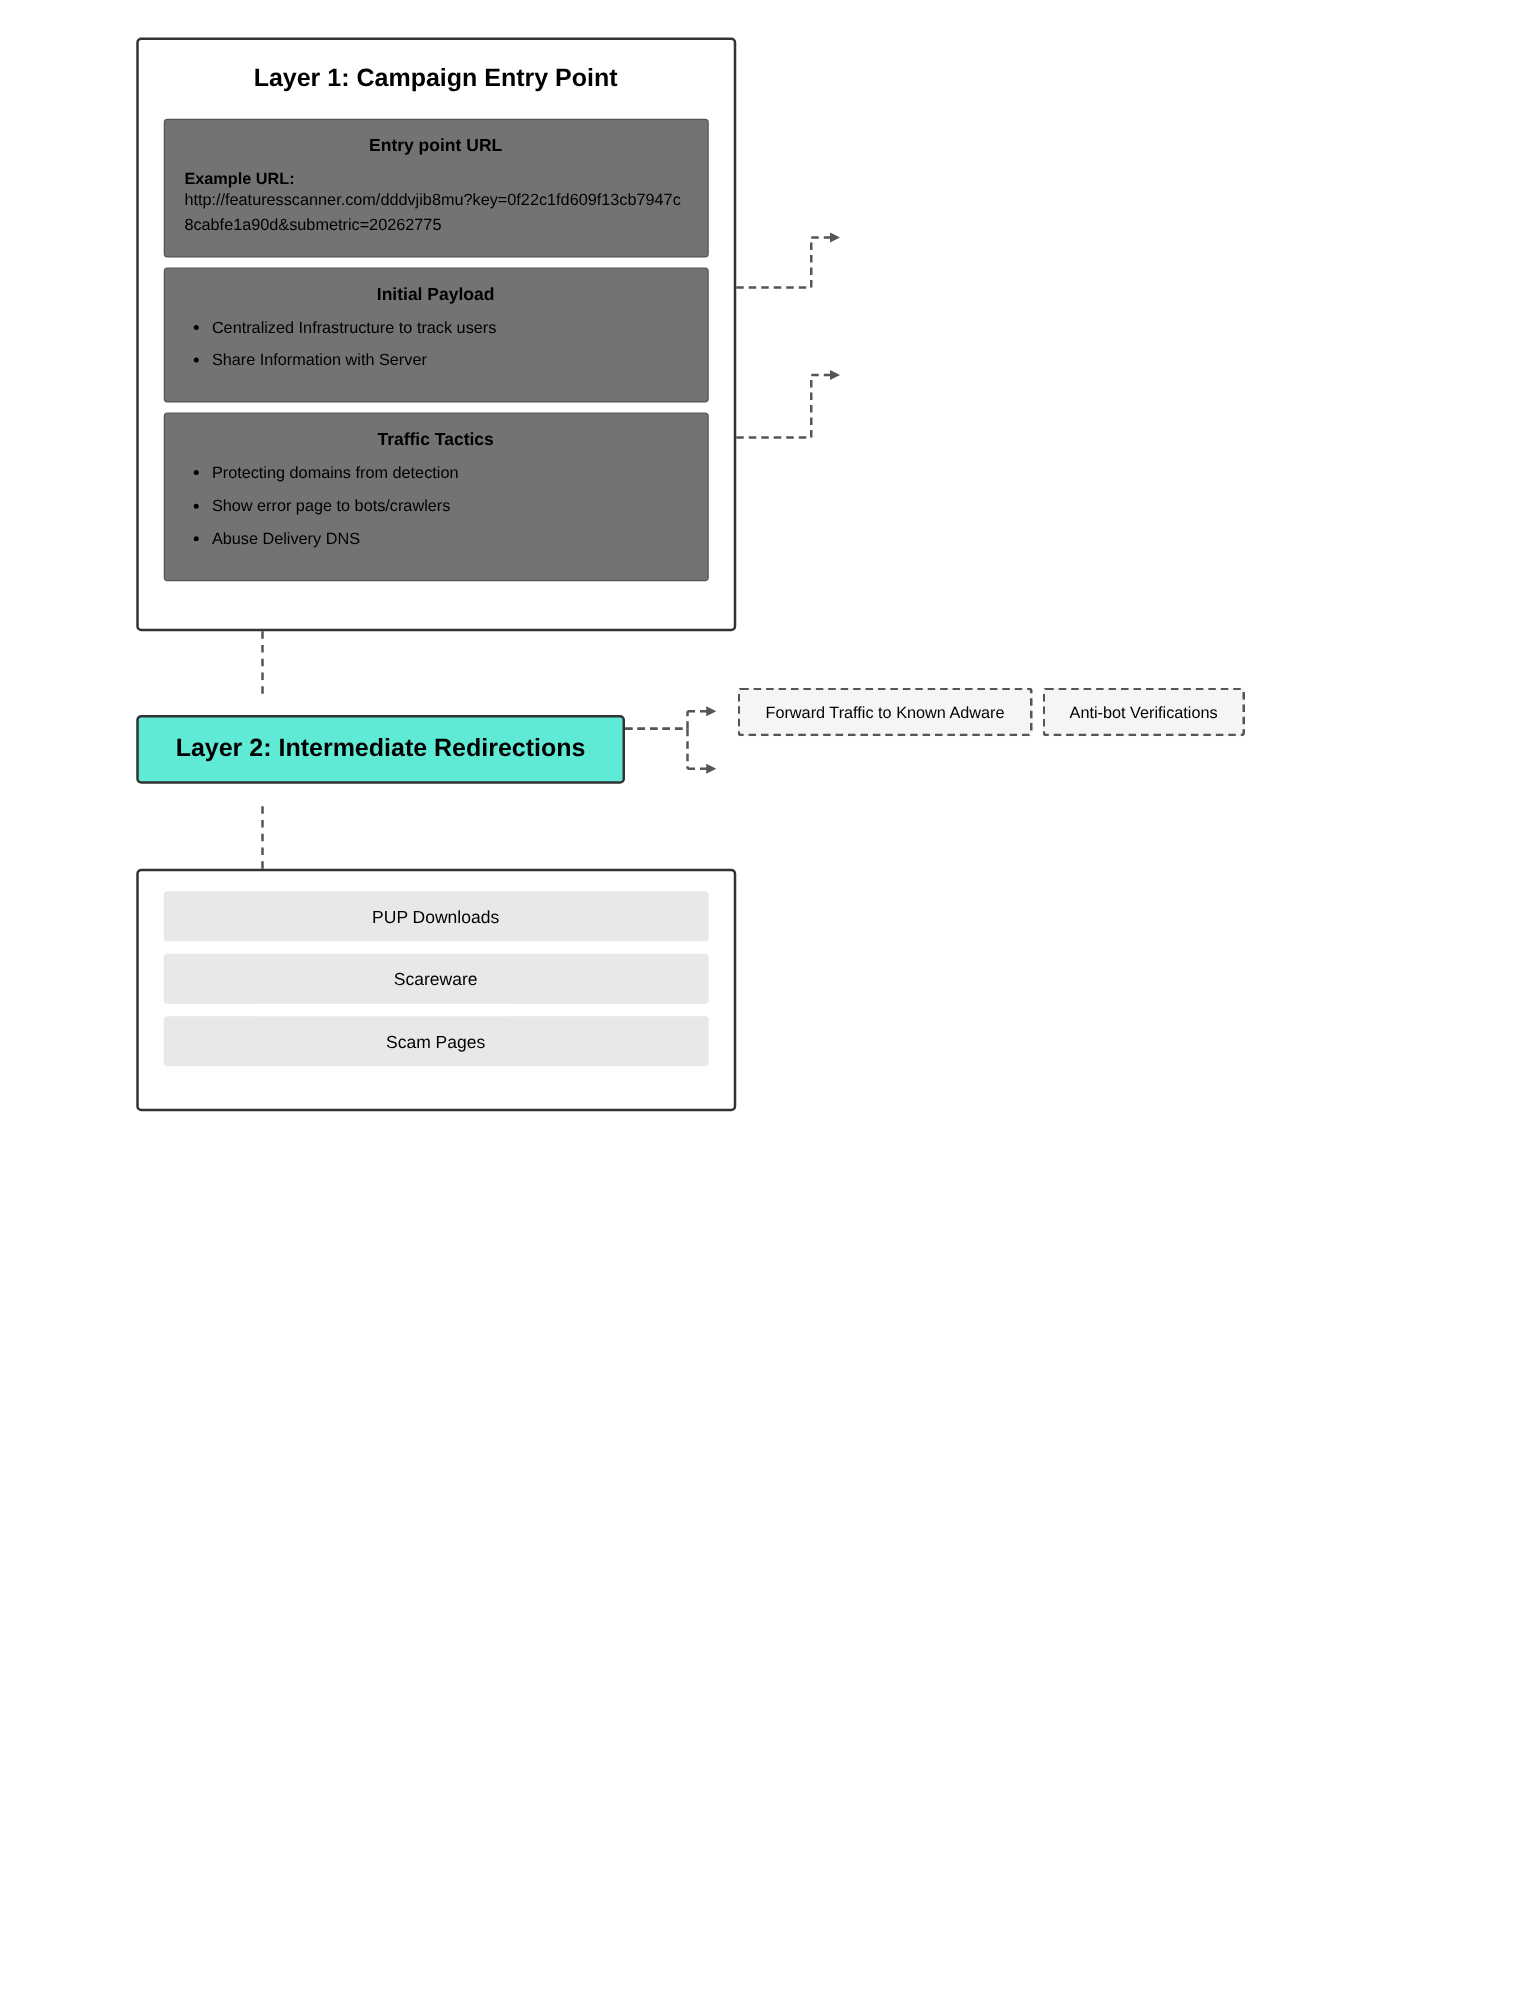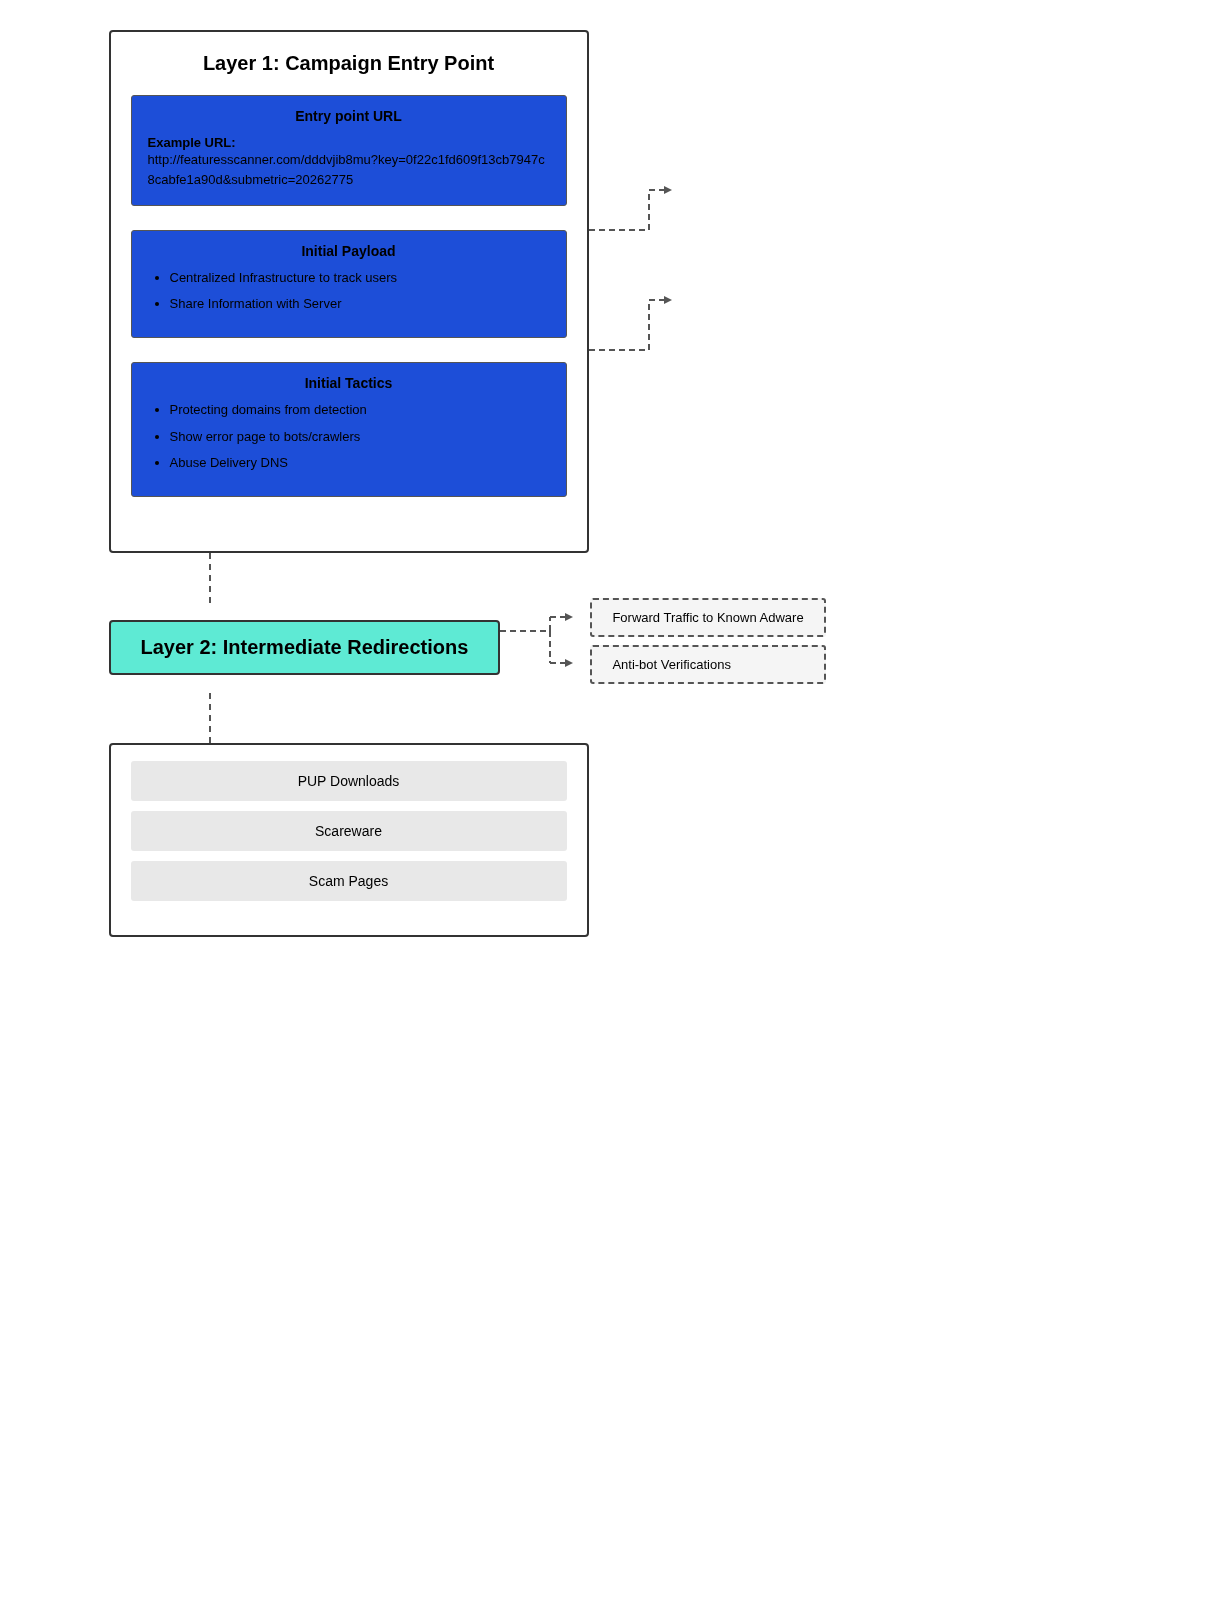--- a/index.html
+++ b/index.html
@@ -27,22 +27,22 @@
       font-weight: bold;
       text-align: center;
       margin-bottom: 20px;
       padding: 0 10px;
     }
 
     .inner-box {
       border: 1.5px solid #555;
       border-radius: 3px;
       padding: 12px 16px 16px 16px;
-      margin-bottom: 24px;
-      background: #1d4ed8;
+      margin-bottom: 8px;
+      background: #737373;
     }
 
     .inner-box-title {
       font-weight: bold;
       text-align: center;
       margin-bottom: 10px;
       font-size: 14px;
     }
 
     .url-label {
@@ -72,21 +72,21 @@
       border-radius: 4px;
       padding: 14px 30px;
       font-size: 20px;
       font-weight: bold;
       background: #5eead4;
       white-space: nowrap;
     }
 
     .layer2-side {
       display: flex;
-      flex-direction: column;
+      flex-direction: row;
       gap: 8px;
       margin-left: 20px;
     }
 
     .dashed-box {
       border: 2px dashed #555;
       border-radius: 3px;
       padding: 10px 20px;
       font-size: 13px;
       background: #f5f5f5;
@@ -182,21 +182,21 @@
 
         <div class="inner-box">
           <div class="inner-box-title">Initial Payload</div>
           <ul class="bullet-list">
             <li>Centralized Infrastructure to track users</li>
             <li>Share Information with Server</li>
           </ul>
         </div>
 
         <div class="inner-box">
-          <div class="inner-box-title">Initial Tactics</div>
+          <div class="inner-box-title">Traffic Tactics</div>
           <ul class="bullet-list">
             <li>Protecting domains from detection</li>
             <li>Show error page to bots/crawlers</li>
             <li>Abuse Delivery DNS</li>
           </ul>
         </div>
       </div>
     </div>
 
     <div class="right-column">

